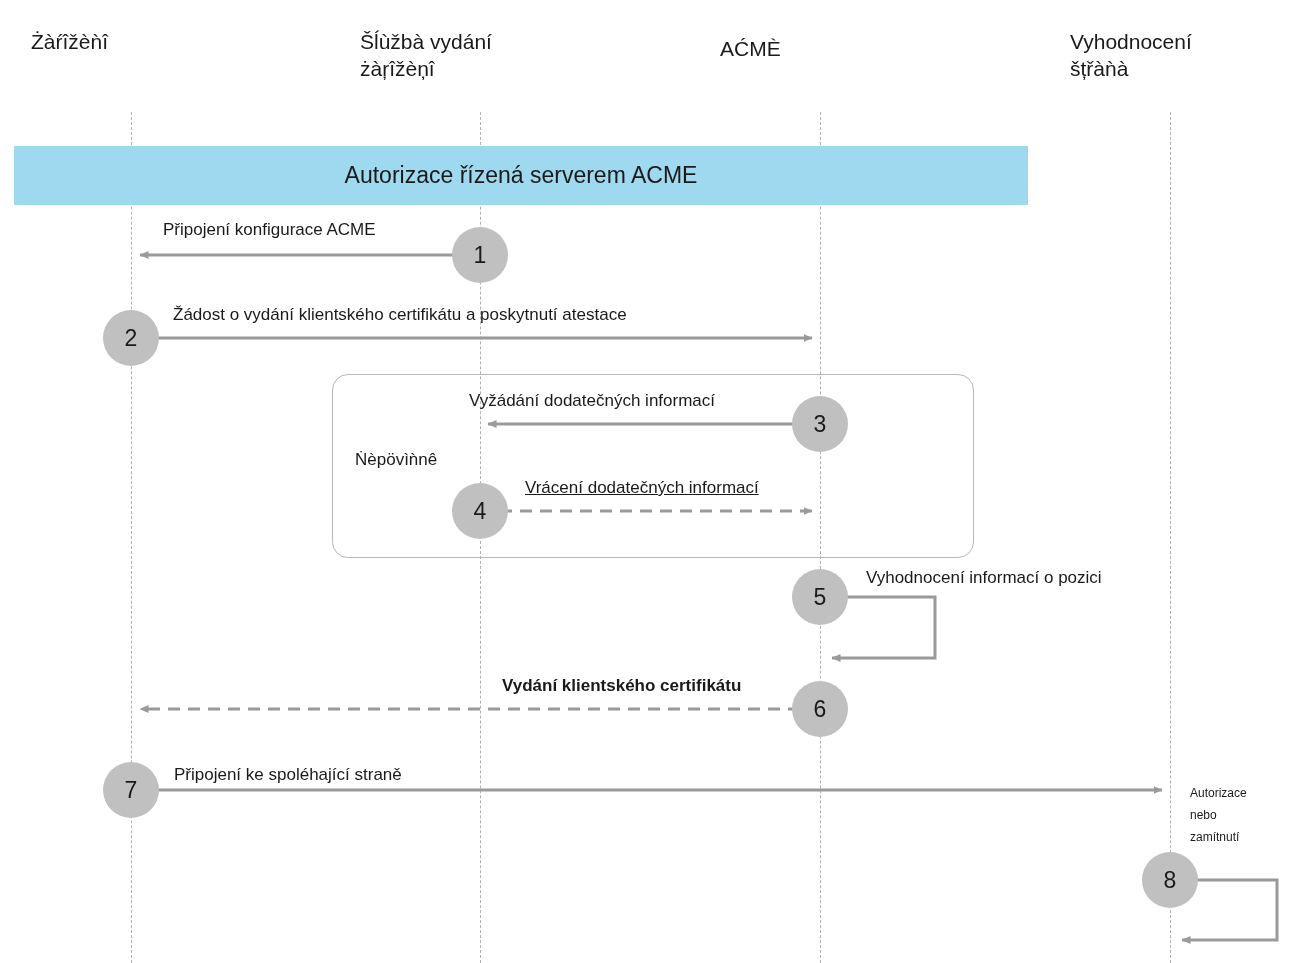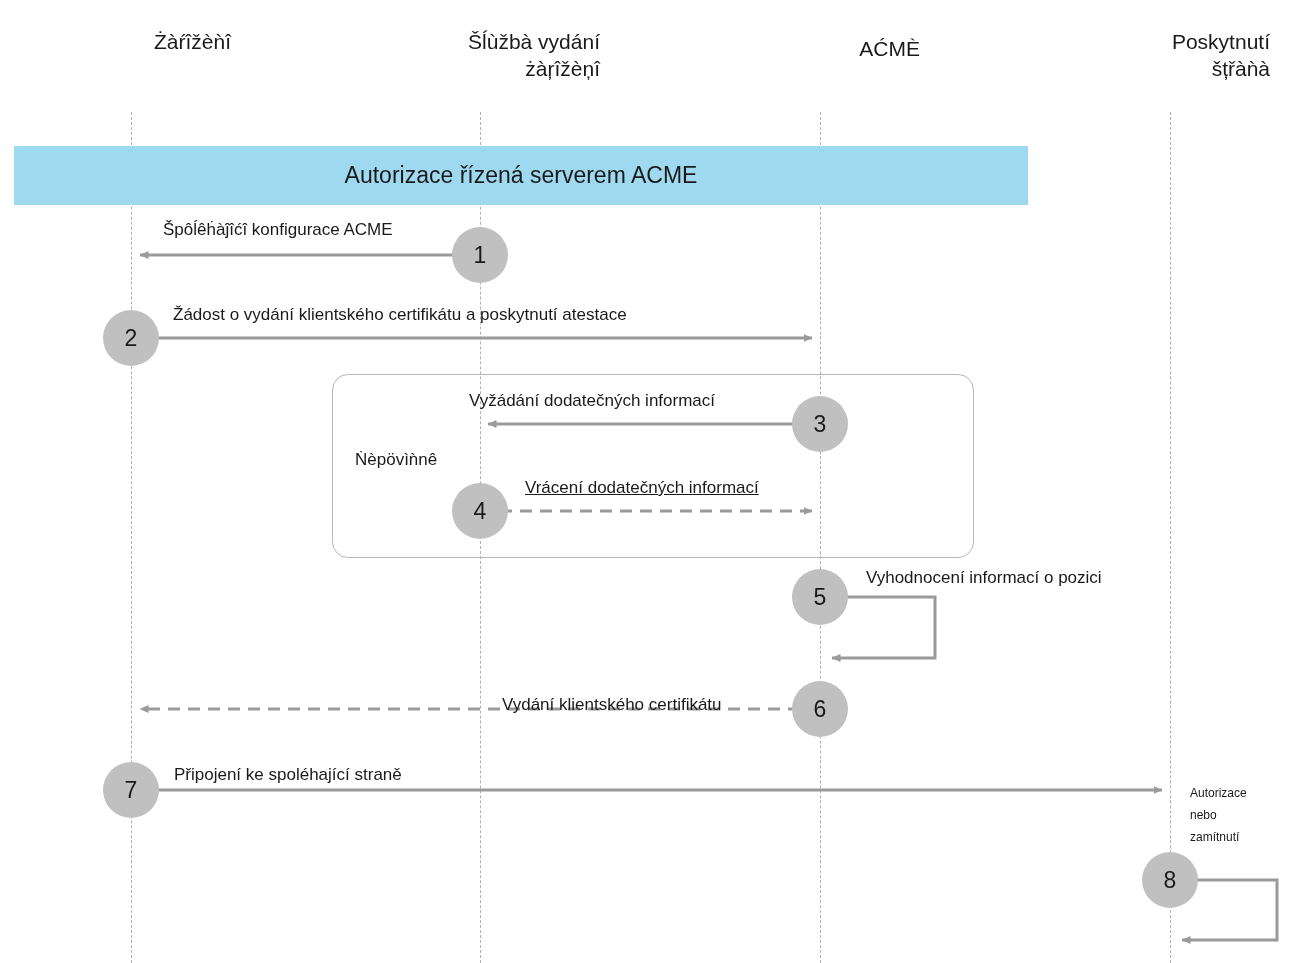--- a/index.html
+++ b/index.html
@@ -13,21 +13,21 @@
   }
   #diagram {
     position: relative;
     width: 1303px;
     height: 963px;
     overflow: hidden;
     background: #ffffff;
   }
   .lane-title {
     position: absolute;
-    text-align: right;
+    text-align: left;
     font-size: 21px;
     line-height: 27px;
     color: #1a1a1a;
     white-space: pre-line;
   }
   .lifeline {
     position: absolute;
     width: 0;
     border-left: 1.5px dashed #b0b0b0;
   }
@@ -88,21 +88,21 @@
 </style>
 </head>
 <body>
 
 <div id="diagram">
 
   <div class="lane-title" style="left:31px; top:28px; width:200px;">Żàŕîžèǹî</div>
   <div class="lane-title" style="left:360px; top:28px; width:240px;">Šĺùžbà vydání
 żàŗîžèņî</div>
   <div class="lane-title" style="left:720px; top:35px; width:200px;">AĆMÈ</div>
-  <div class="lane-title" style="left:1070px; top:28px; width:200px;">Poskytnutí
+  <div class="lane-title" style="left:1070px; top:28px; width:200px;">Vyhodnocení
 šțřàǹà</div>
 
   <div class="lifeline" style="left:131px; top:112px; height:851px;"></div>
   <div class="lifeline" style="left:480px; top:112px; height:851px;"></div>
   <div class="lifeline" style="left:820px; top:112px; height:851px;"></div>
   <div class="lifeline" style="left:1170px; top:112px; height:851px;"></div>
 
   <div class="band" style="left:14px; top:146px; width:1014px; height:59px;">Autorizace řízená serverem ACME</div>
 
   <div class="opt-box" style="left:332px; top:374px; width:640px; height:182px;"></div>
@@ -124,26 +124,26 @@
 
     <path d="M820,597 L935,597 L935,658 L832,658" fill="none" stroke="#9a9a9a" stroke-width="3" marker-end="url(#ah)"></path>
 
     <line x1="820" y1="709" x2="140" y2="709" stroke="#9a9a9a" stroke-width="3" stroke-dasharray="12 8" marker-end="url(#ah)"></line>
 
     <line x1="131" y1="790" x2="1162" y2="790" stroke="#9a9a9a" stroke-width="3" marker-end="url(#ah)"></line>
 
     <path d="M1170,880 L1277,880 L1277,940 L1182,940" fill="none" stroke="#9a9a9a" stroke-width="3" marker-end="url(#ah)"></path>
   </svg>
 
-  <div class="msg-label" style="left:163px; top:220px;">Špôĺêḣàĵîćî konfigurace ACME</div>
+  <div class="msg-label" style="left:163px; top:220px;">Připojení konfigurace ACME</div>
   <div class="msg-label" style="left:173px; top:305px;">Žádost o vydání klientského certifikátu a poskytnutí atestace</div>
   <div class="msg-label" style="left:469px; top:391px;">Vyžádání dodatečných informací</div>
   <div class="msg-label" style="left:525px; top:478px;text-decoration:underline;">Vrácení dodatečných informací</div>
   <div class="msg-label" style="left:866px; top:568px;">Vyhodnocení informací o pozici</div>
-  <div class="msg-label" style="left:502px; top:695px;">Vydání klientského certifikátu</div>
+  <div class="msg-label" style="left:502px; top:676px;font-weight:bold;">Vydání klientského certifikátu</div>
   <div class="msg-label" style="left:174px; top:757px;margin-top:8px;">Připojení ke spoléhající straně</div>
 
   <div class="note-label" style="left:355px; top:450px;">Ṅèpövìǹnê</div>
   <div class="side-label" style="left:1190px; top:782px; width:110px;">Autorizace
 nebo
 zamítnutí</div>
 
   <div class="badge" style="left:452px; top:227px;">1</div>
   <div class="badge" style="left:103px; top:310px;">2</div>
   <div class="badge" style="left:792px; top:396px;">3</div>

